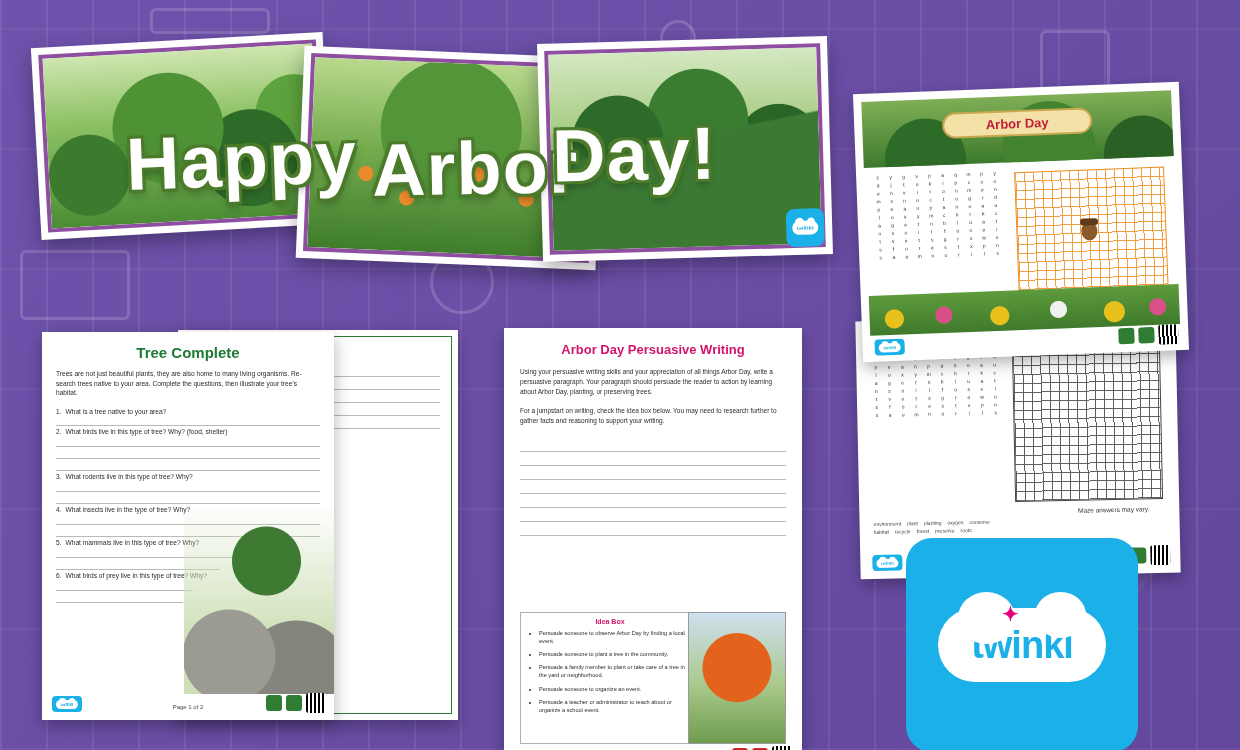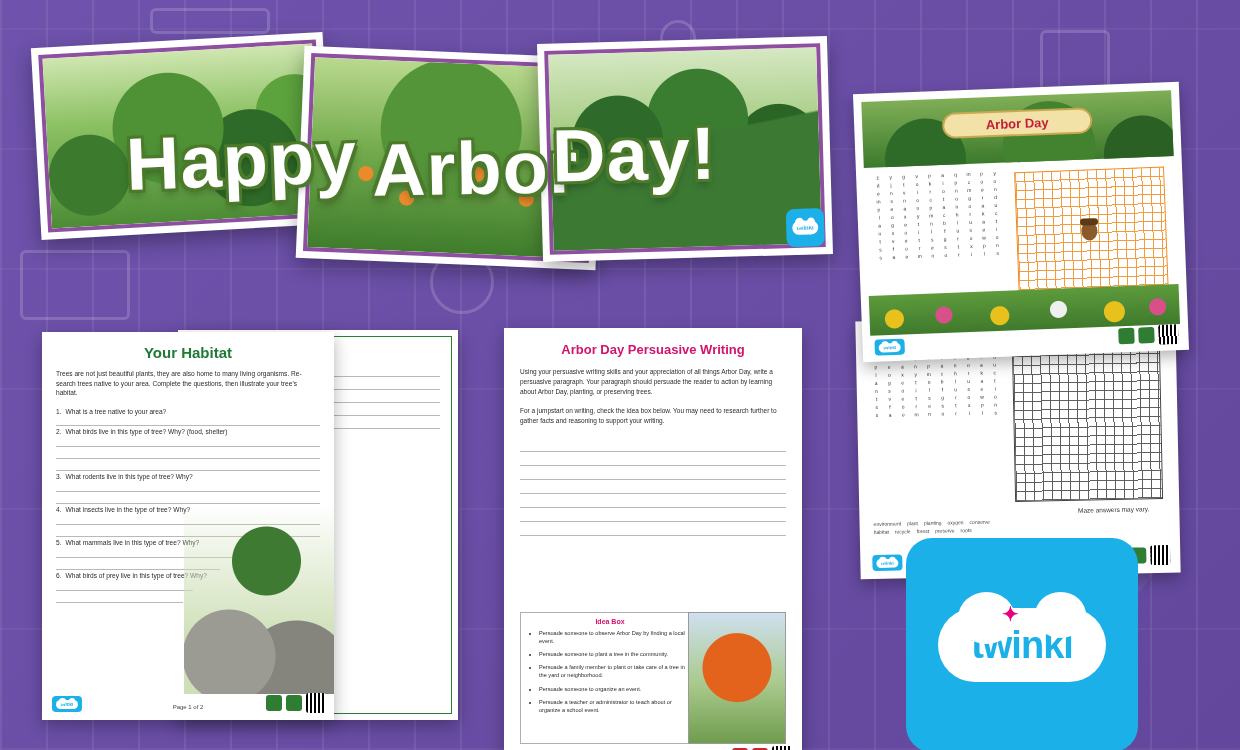--- a/index.html
+++ b/index.html
@@ -281,21 +281,21 @@
     <div class="rule-line" style="height:13px;"></div>
   </div>
   <div class="footer-icons" style="left:30px; bottom:12px;">
     <span class="f-icon"></span>
     <span class="f-icon"></span>
     <span class="f-icon qr" style="width:22px;height:22px;"></span>
   </div>
 </div>
 
 <div class="sheet" style="left:42px; top:332px; width:292px; height:388px;">
-  <div class="ws-title" style="color:#1e7a34; font-size:15px; margin-top:12px;">Your Habitat</div>
+  <div class="ws-title" style="color:#1e7a34; font-size:15px; margin-top:12px;">Tree Complete</div>
   <div class="ws-body" style="margin:8px 14px 0 14px; font-size:6.6px; line-height:1.45;">Trees are not just beautiful plants, they are also home to many living organisms. Re-search trees native to your area. Complete the questions, then illustrate your tree's habitat.</div>
 
   <div style="margin:10px 14px 0 14px;">
     <div class="q-item">
       <div style="display:flex; gap:4px; font-size:6.6px; color:#2b2b2b;">
         <span>1.</span>
         <span>What is a tree native to your area?</span>
       </div>
       <div class="rule-line" style="height:11px;"></div>
     </div>

